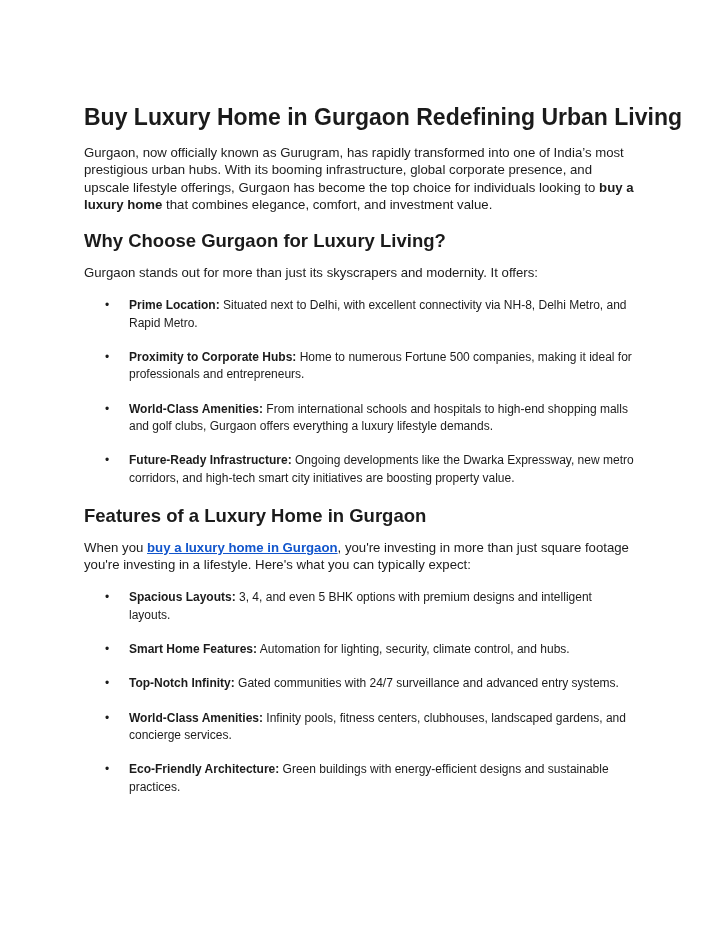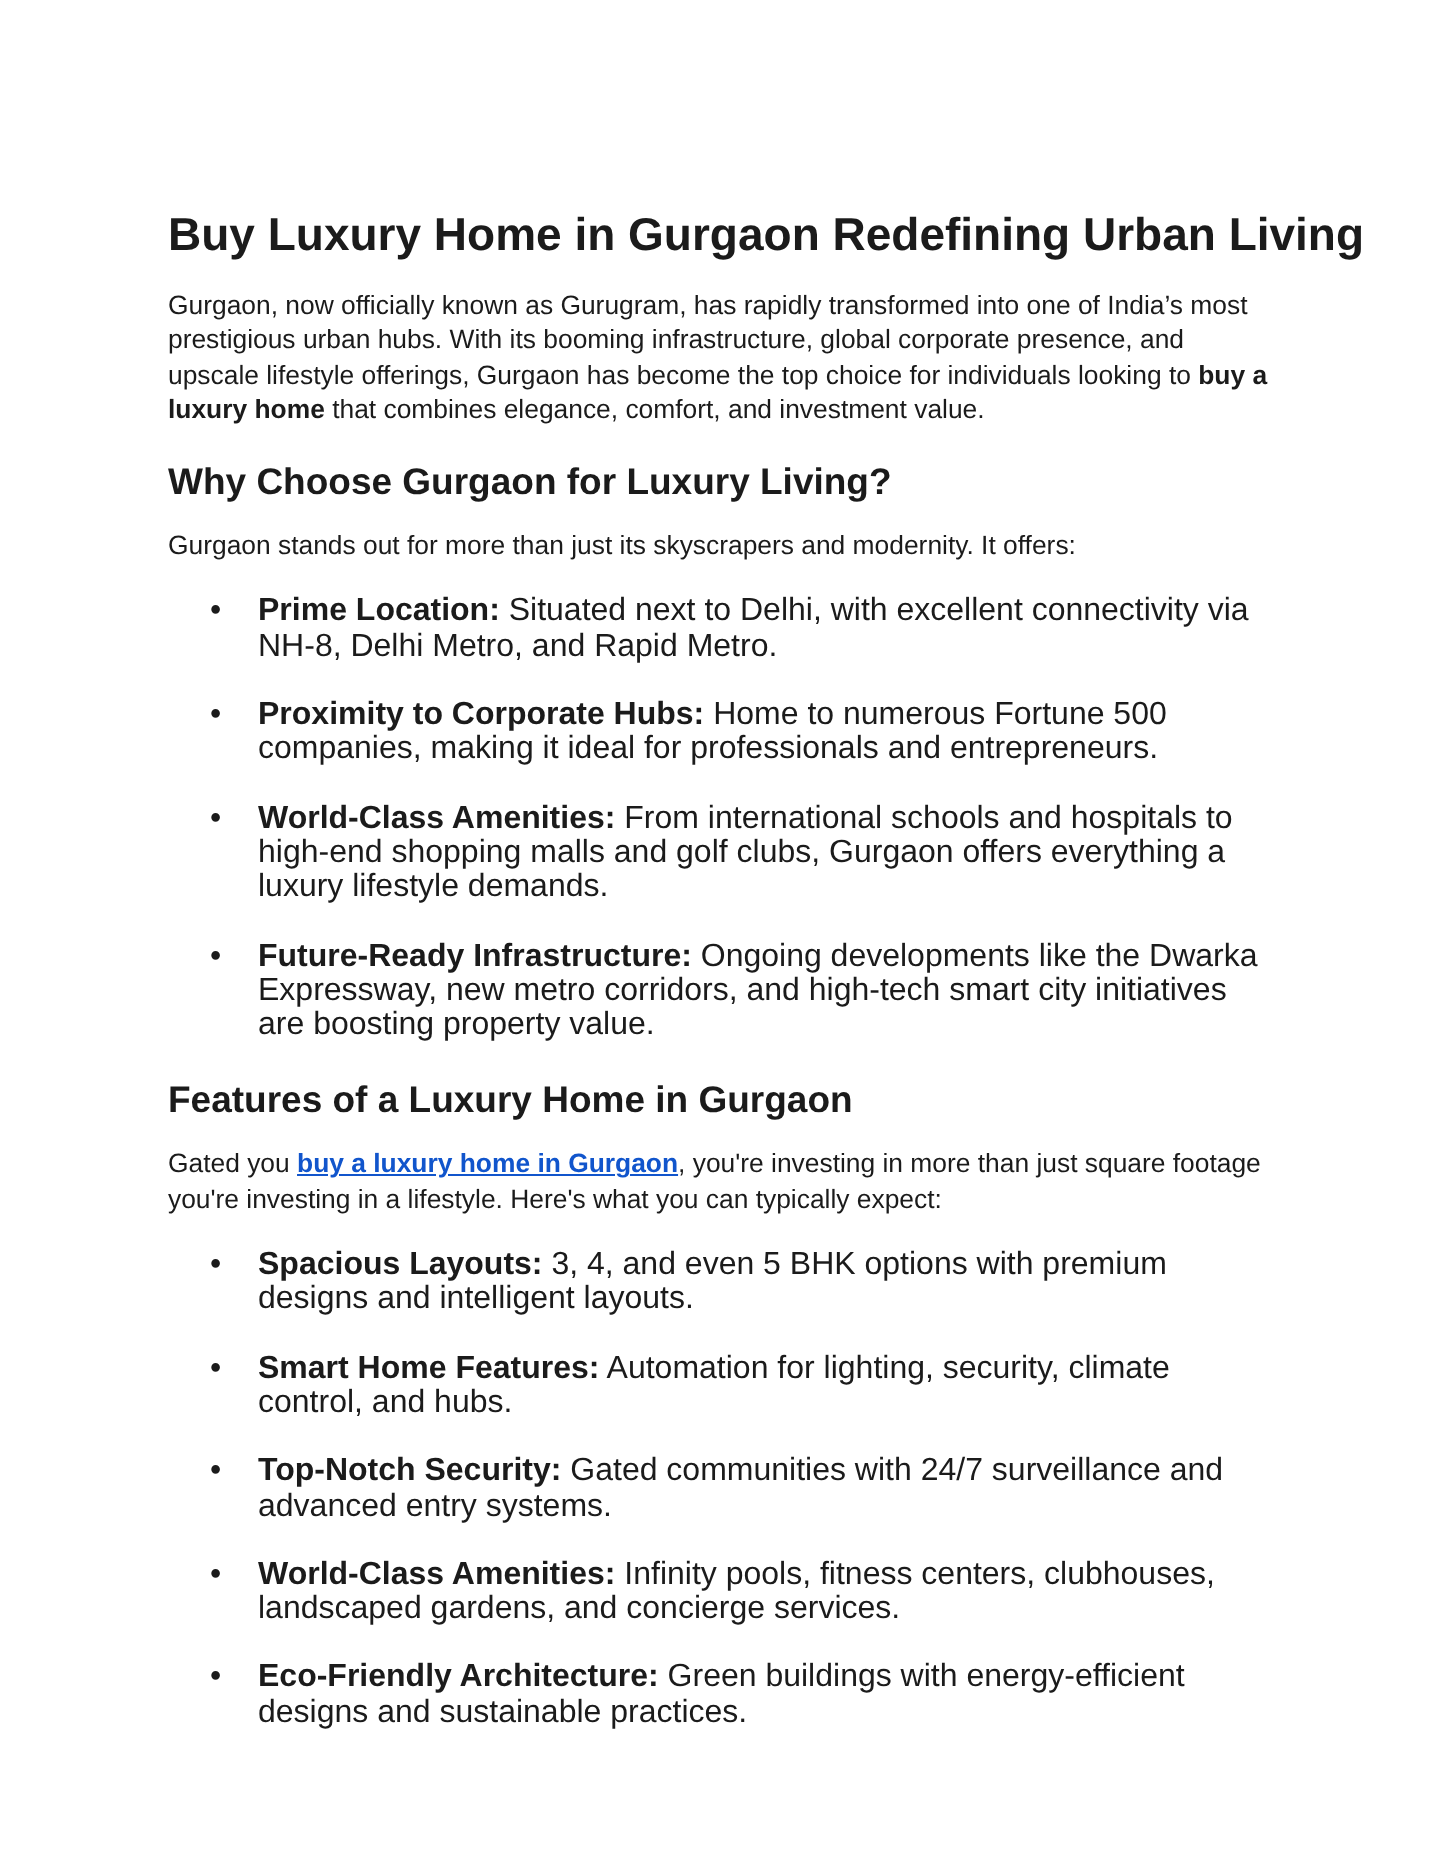--- a/index.html
+++ b/index.html
@@ -43,21 +43,21 @@
     color: var(--text, #1b1b1b);
   }
   ul {
     list-style: none;
     margin: 0 0 12px 0;
     padding: 0 0 0 45px;
   }
   li {
     position: relative;
     margin: 0 0 17px 0;
-    font-size: 16px;
+    font-size: 12px;
     line-height: 17.3px;
     color: var(--text, #1b1b1b);
   }
   li::before {
     content: "\2022";
     position: absolute;
     left: -24px;
     top: 0;
     line-height: 17.3px;
     color: var(--text, #1b1b1b);
@@ -88,24 +88,24 @@
 
     <ul>
       <li><strong>Prime Location:</strong><span> Situated next to Delhi, with excellent connectivity via NH-8, Delhi Metro, and Rapid Metro.</span></li>
       <li><strong>Proximity to Corporate Hubs:</strong><span> Home to numerous Fortune 500 companies, making it ideal for professionals and entrepreneurs.</span></li>
       <li><strong>World-Class Amenities:</strong><span> From international schools and hospitals to high-end shopping malls and golf clubs, Gurgaon offers everything a luxury lifestyle demands.</span></li>
       <li><strong>Future-Ready Infrastructure:</strong><span> Ongoing developments like the Dwarka Expressway, new metro corridors, and high-tech smart city initiatives are boosting property value.</span></li>
     </ul>
 
     <h2>Features of a Luxury Home in Gurgaon</h2>
 
-    <p><span>Gated you </span><a class="link" href="#">buy a luxury home in Gurgaon</a><span>, you're investing in more than just square footage you're investing in a lifestyle. Here's what you can typically expect:</span></p>
+    <p><span>When you </span><a class="link" href="#">buy a luxury home in Gurgaon</a><span>, you're investing in more than just square footage you're investing in a lifestyle. Here's what you can typically expect:</span></p>
 
     <ul>
       <li><strong>Spacious Layouts:</strong><span> 3, 4, and even 5 BHK options with premium designs and intelligent layouts.</span></li>
       <li><strong>Smart Home Features:</strong><span> Automation for lighting, security, climate control, and hubs.</span></li>
-      <li><strong>Top-Notch Security:</strong><span> Gated communities with 24/7 surveillance and advanced entry systems.</span></li>
+      <li><strong>Top-Notch Infinity:</strong><span> Gated communities with 24/7 surveillance and advanced entry systems.</span></li>
       <li><strong>World-Class Amenities:</strong><span> Infinity pools, fitness centers, clubhouses, landscaped gardens, and concierge services.</span></li>
       <li><strong>Eco-Friendly Architecture:</strong><span> Green buildings with energy-efficient designs and sustainable practices.</span></li>
     </ul>
 
   </div>
 </div>
 
 </body></html>

